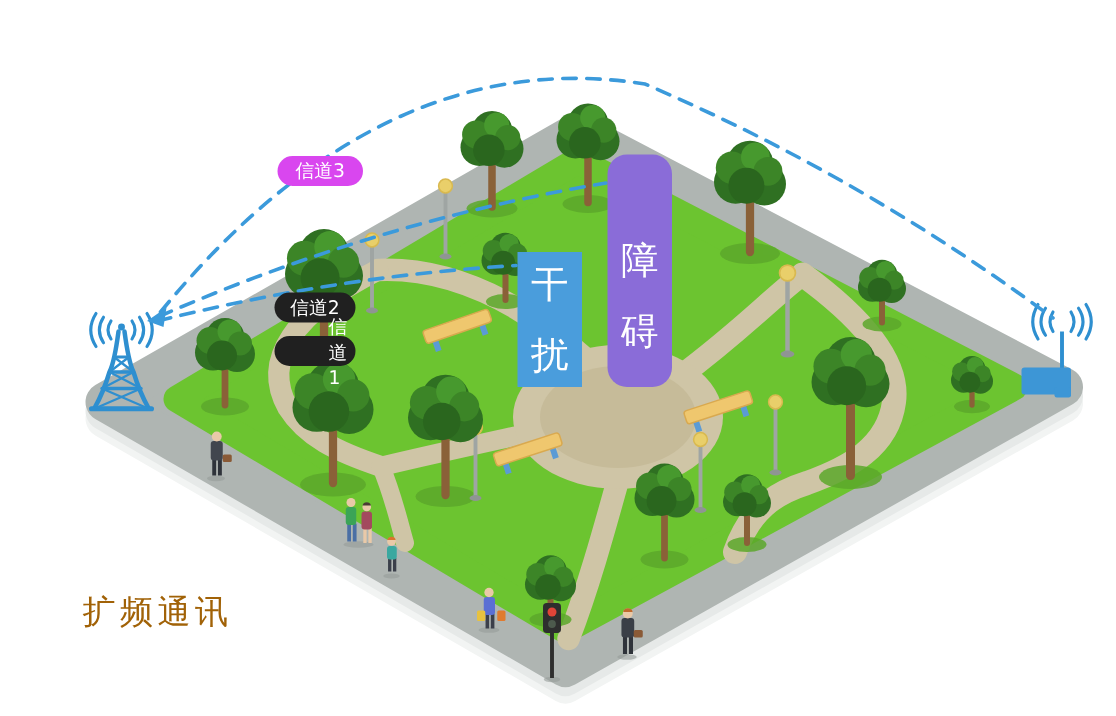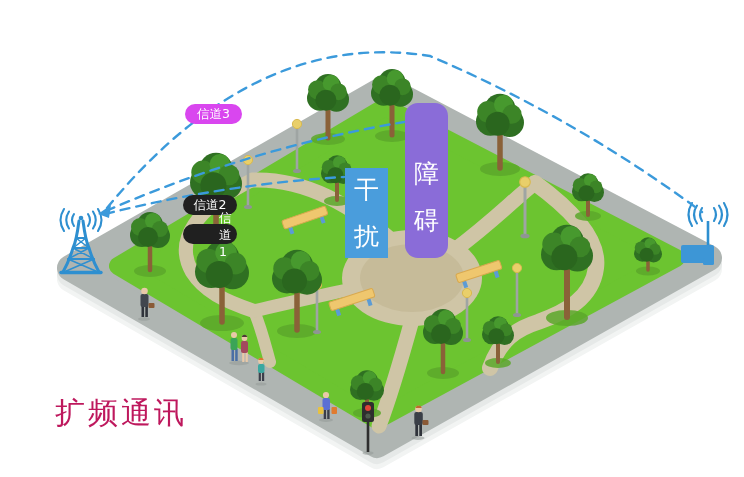--- a/index.html
+++ b/index.html
@@ -7,21 +7,21 @@
          font-family:"DejaVu Sans","Liberation Sans",sans-serif;}
   .scene{position:absolute;left:0;top:0;}
   .pill{position:absolute;height:20px;border-radius:10px;color:#fff;font-size:12.5px;
         display:flex;align-items:center;justify-content:center;box-sizing:border-box;}
   .pill-blue{background:#d946ef;}
   .pill-dark{background:#202020;margin-top:44px;}
   .block{position:absolute;color:#fff;display:flex;flex-direction:column;align-items:center;box-sizing:border-box;}
   .block-interference{left:345px;top:168px;width:43px;height:90px;background:#4A9DDC;justify-content:center;}
   .block-obstacle{left:405px;top:103px;width:43px;height:155px;background:#8A6CD8;justify-content:flex-end;padding-bottom:14px;border-radius:13px;}
   .block-label{width:26px;font-size:25px;line-height:47px;word-break:break-all;text-align:center;}
-  .title{position:absolute;left:55px;top:393px;font-size:30px;letter-spacing:3px;color:#be185d;}
+  .title{position:absolute;left:55px;top:393px;font-size:22px;letter-spacing:3px;color:#a16207;}
 </style>
 </head>
 <body>
 
 <div class="stage">
 
 <svg class="scene" width="744" height="477" viewBox="0 0 744 477">
   <defs>
     <g id="foliage">
       <circle cx="-8" cy="2" r="12" fill="#2F7022"></circle>

